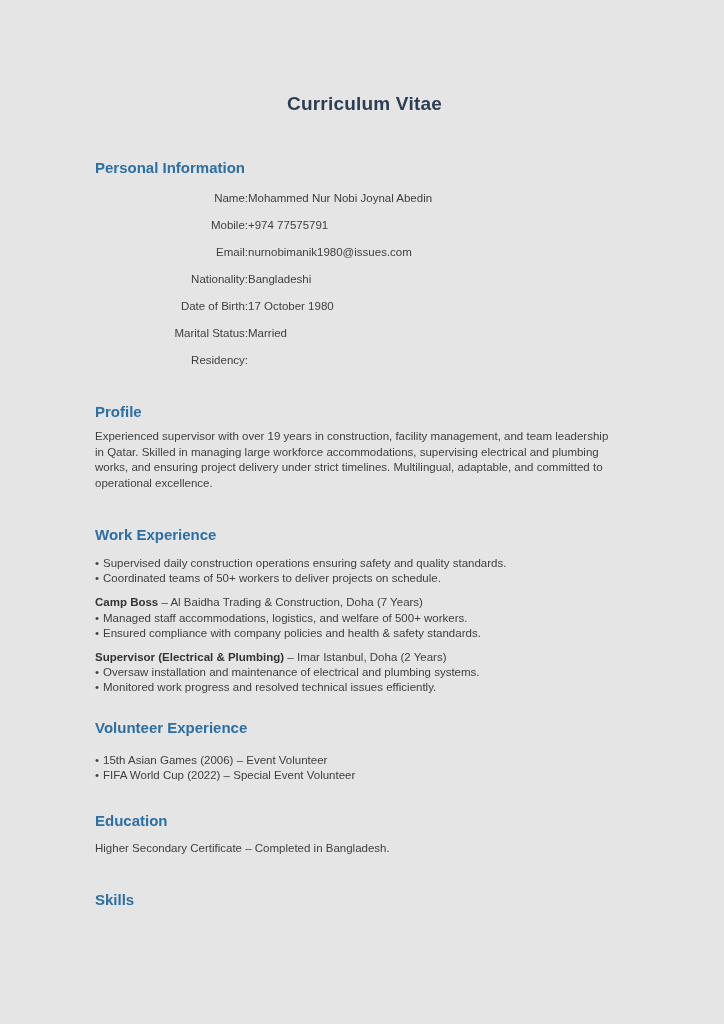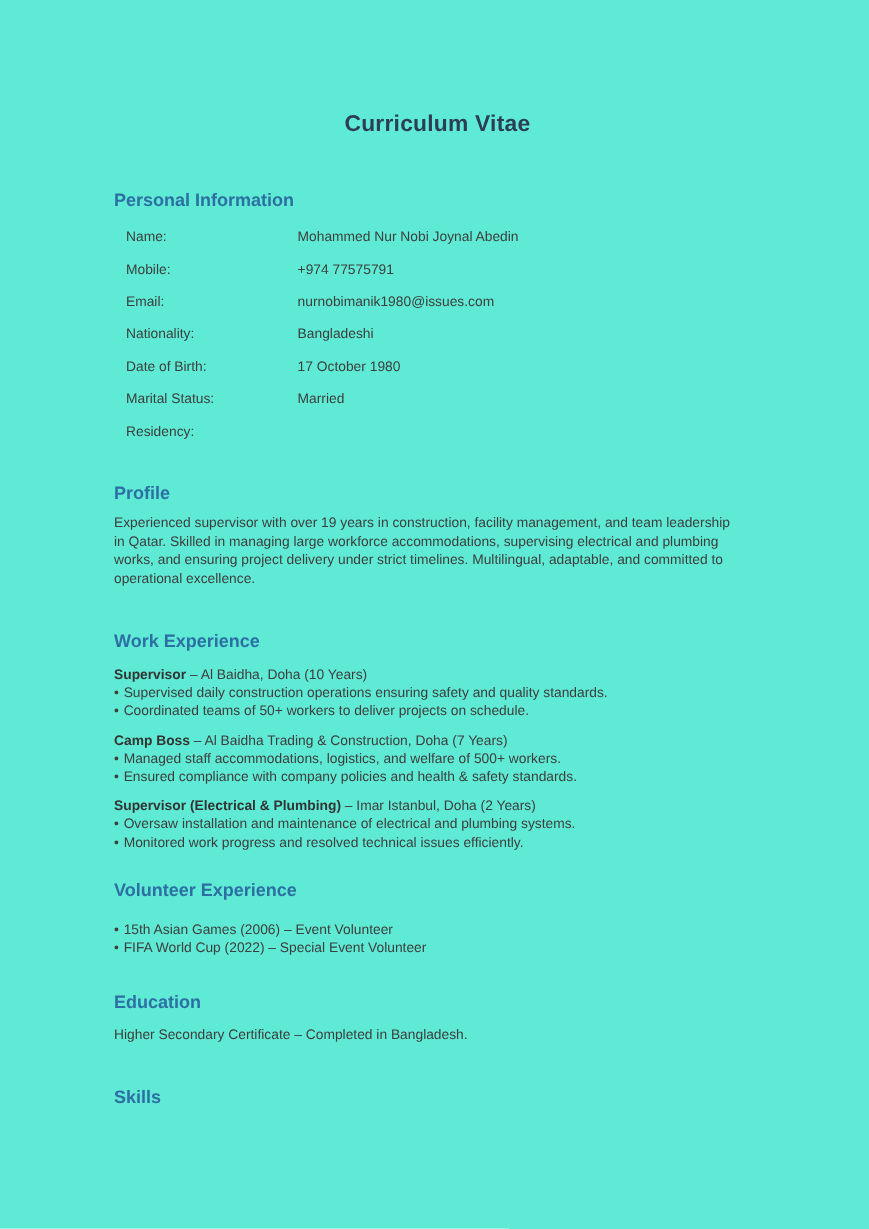--- a/index.html
+++ b/index.html
@@ -1,20 +1,20 @@
 <!DOCTYPE html>
 <html style="--heading_blue: #2d6fa3; --title_text: #2b3e54; --body_text: #3e3e3e;"><head>
 <meta charset="utf-8">
 <style>
   html, body { margin: 0; padding: 0; background: #ffffff; }
   .page {
     position: relative;
     width: 724px;
     height: 1024px;
-    background: #5eead4;
+    background: #e5e5e5;
     overflow: hidden;
     box-sizing: border-box;
     padding: 92px 90px 0 95px;
     font-family: "Liberation Sans", "DejaVu Sans", sans-serif;
     font-size: 11.5px;
     color: var(--body_text, #3e3e3e);
   }
   .doc-title {
     margin: 0;
     font-size: 19px;
@@ -33,21 +33,21 @@
   }
   .h-personal   { margin-top: 43px; }
   .h-profile    { margin-top: 26px; }
   .h-work       { margin-top: 34px; }
   .h-volunteer  { margin-top: 22px; }
   .h-education  { margin-top: 28px; }
   .h-skills     { margin-top: 34px; }
 
   .pi-table { margin: 10px 0 0 10px; }
   .pi-row { display: flex; height: 27px; align-items: flex-start; padding-top: 5px; box-sizing: border-box; }
-  .pi-label { width: 143px; flex: 0 0 143px; }
+  .pi-label { width: 143px; flex: 0 0 143px; text-align: right; }
   .pi-value { flex: 1; }
 
   .profile-text {
     margin: 8px 0 0 0;
     max-width: 525px;
     line-height: 15.5px;
   }
 
   .job { margin-top: 9px; }
   .job-first { margin-top: 12px; }
@@ -98,21 +98,20 @@
       <span class="pi-label">Residency:</span>
     </div>
   </div>
 
   <h2 class="section-heading h-profile">Profile</h2>
   <p class="profile-text">Experienced supervisor with over 19 years in construction, facility management, and team leadership in Qatar. Skilled in managing large workforce accommodations, supervising electrical and plumbing works, and ensuring project delivery under strict timelines. Multilingual, adaptable, and committed to operational excellence.</p>
 
   <h2 class="section-heading h-work">Work Experience</h2>
 
   <div class="job job-first">
-    <p><span class="bold">Supervisor</span><span> – Al Baidha, Doha (10 Years)</span></p>
     <p class="bullet-line"><span class="bullet">•</span><span>Supervised daily construction operations ensuring safety and quality standards.</span></p>
     <p class="bullet-line"><span class="bullet">•</span><span>Coordinated teams of 50+ workers to deliver projects on schedule.</span></p>
   </div>
 
   <div class="job">
     <p><span class="bold">Camp Boss</span><span> – Al Baidha Trading &amp; Construction, Doha (7 Years)</span></p>
     <p class="bullet-line"><span class="bullet">•</span><span>Managed staff accommodations, logistics, and welfare of 500+ workers.</span></p>
     <p class="bullet-line"><span class="bullet">•</span><span>Ensured compliance with company policies and health &amp; safety standards.</span></p>
   </div>
 

